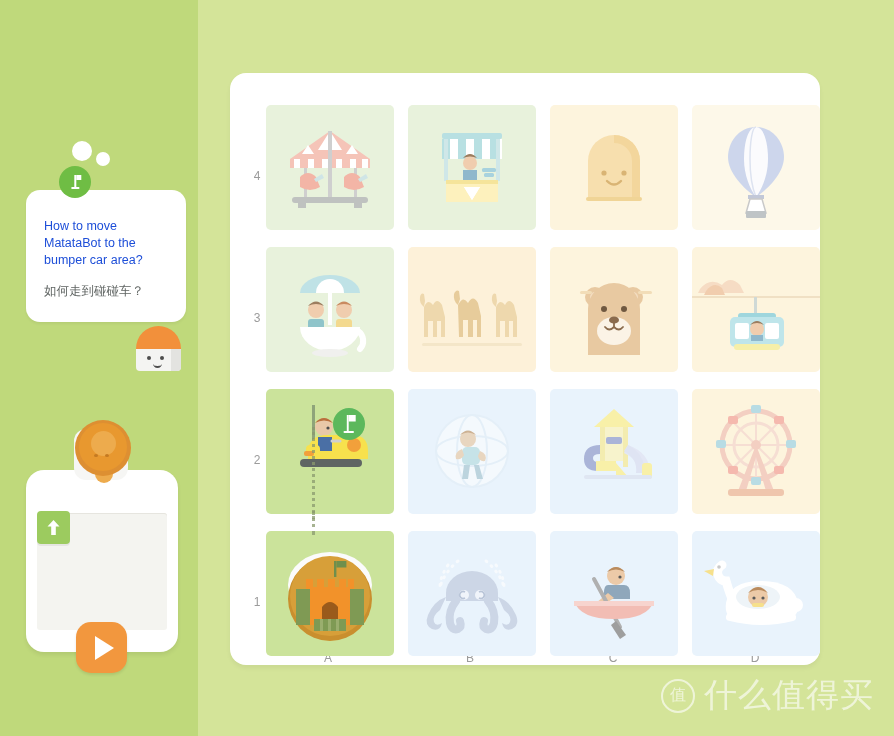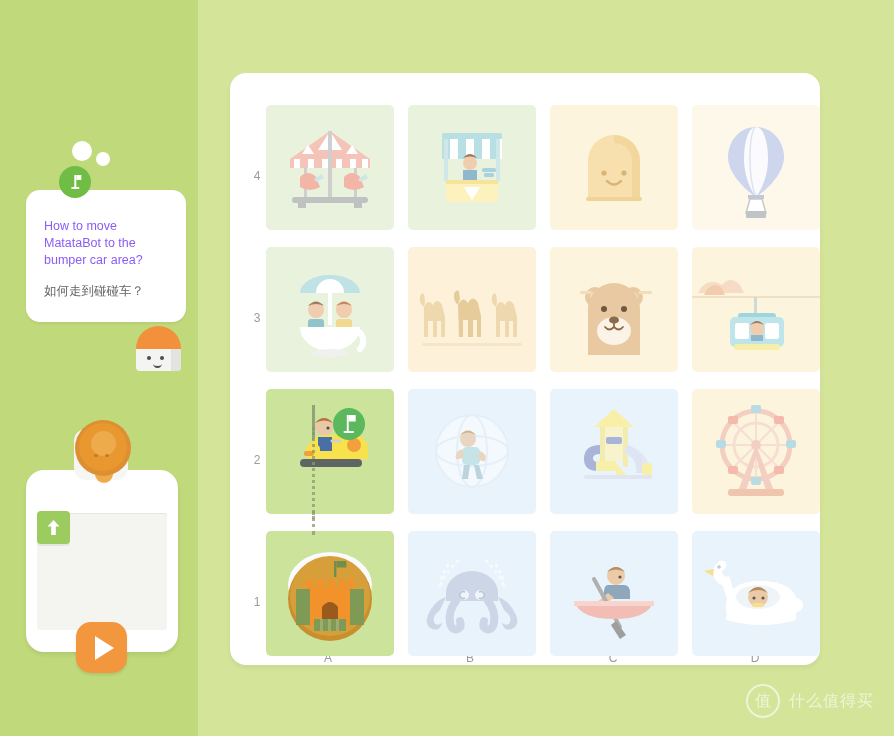--- a/index.html
+++ b/index.html
@@ -25,21 +25,21 @@
 
   
   #bubble-wrap{position:absolute;left:26px;top:190px;width:160px;}
   #bubble{
     width:160px;box-sizing:border-box;
     background:#ffffff;border-radius:14px;
     padding:28px 18px 22px 18px;
     box-shadow:0 2px 3px rgba(0,0,0,.05);
     position:relative;
   }
-  #bubble .q-en{color:#8b5cf6;font-size:12.5px;line-height:17px;}
+  #bubble .q-en{color:#1d4ed8;font-size:12.5px;line-height:17px;}
   #bubble .q-zh{color:#5f6462;font-size:12.5px;line-height:17px;margin-top:14px;}
   #flag-badge{
     position:absolute;left:33px;top:-24px;width:32px;height:32px;border-radius:50%;
     background:#6fbd44;display:flex;align-items:center;justify-content:center;
   }
   #flag-badge svg{display:block;}
   .tail-dot{position:absolute;background:#ffffff;border-radius:50%;}
   #tail-a{left:72px;top:141px;width:20px;height:20px;}
   #tail-b{left:96px;top:152px;width:14px;height:14px;}
 
@@ -150,21 +150,21 @@
   #watermark{
     position:absolute;right:20px;bottom:18px;
     display:flex;align-items:center;gap:9px;opacity:.62;
   }
   #watermark .logo{
     width:30px;height:30px;border-radius:50%;
     border:2px solid #ffffff;color:#ffffff;
     display:flex;align-items:center;justify-content:center;
     font-size:16px;
   }
-  #watermark .wm-text{color:#ffffff;font-size:16px;letter-spacing:1px;}
+  #watermark .wm-text{color:#ffffff;font-size:33px;letter-spacing:1px;}
 </style>
 </head>
 <body>
 
 <div id="left-panel">
 
 
   <div id="bubble-wrap">
     <div id="bubble">
       <div id="flag-badge">

